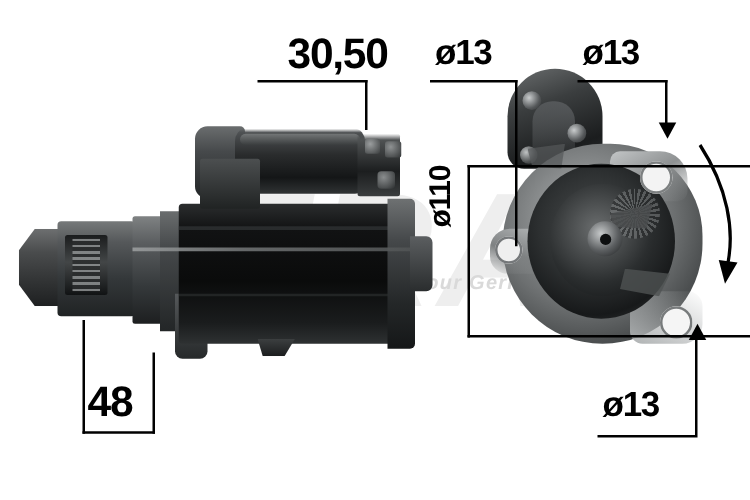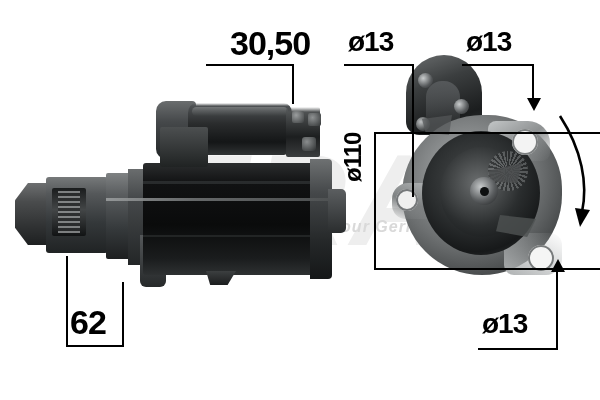--- a/index.html
+++ b/index.html
@@ -572,21 +572,21 @@
     <div class="hole-top"></div>
     <div class="hole-left"></div>
     <div class="hole-bottom"></div>
   </div>
 
   <div class="dim-label lbl-3050">30,50</div>
   <div class="line-h l-3050-u"></div>
   <div class="line-v l-3050-v"></div>
 
 
-  <div class="dim-label lbl-48">62</div>
+  <div class="dim-label lbl-48">48</div>
   <div class="line-v l-48-v1"></div>
   <div class="line-v l-48-v2"></div>
   <div class="line-h l-48-b"></div>
 
   <div class="dim-label lbl-d13a">ø13</div>
   <div class="line-h l-13a-u"></div>
   <div class="line-v l-13a-v"></div>
 
   <div class="dim-label lbl-d13b">ø13</div>
   <div class="line-h l-13b-u"></div>

